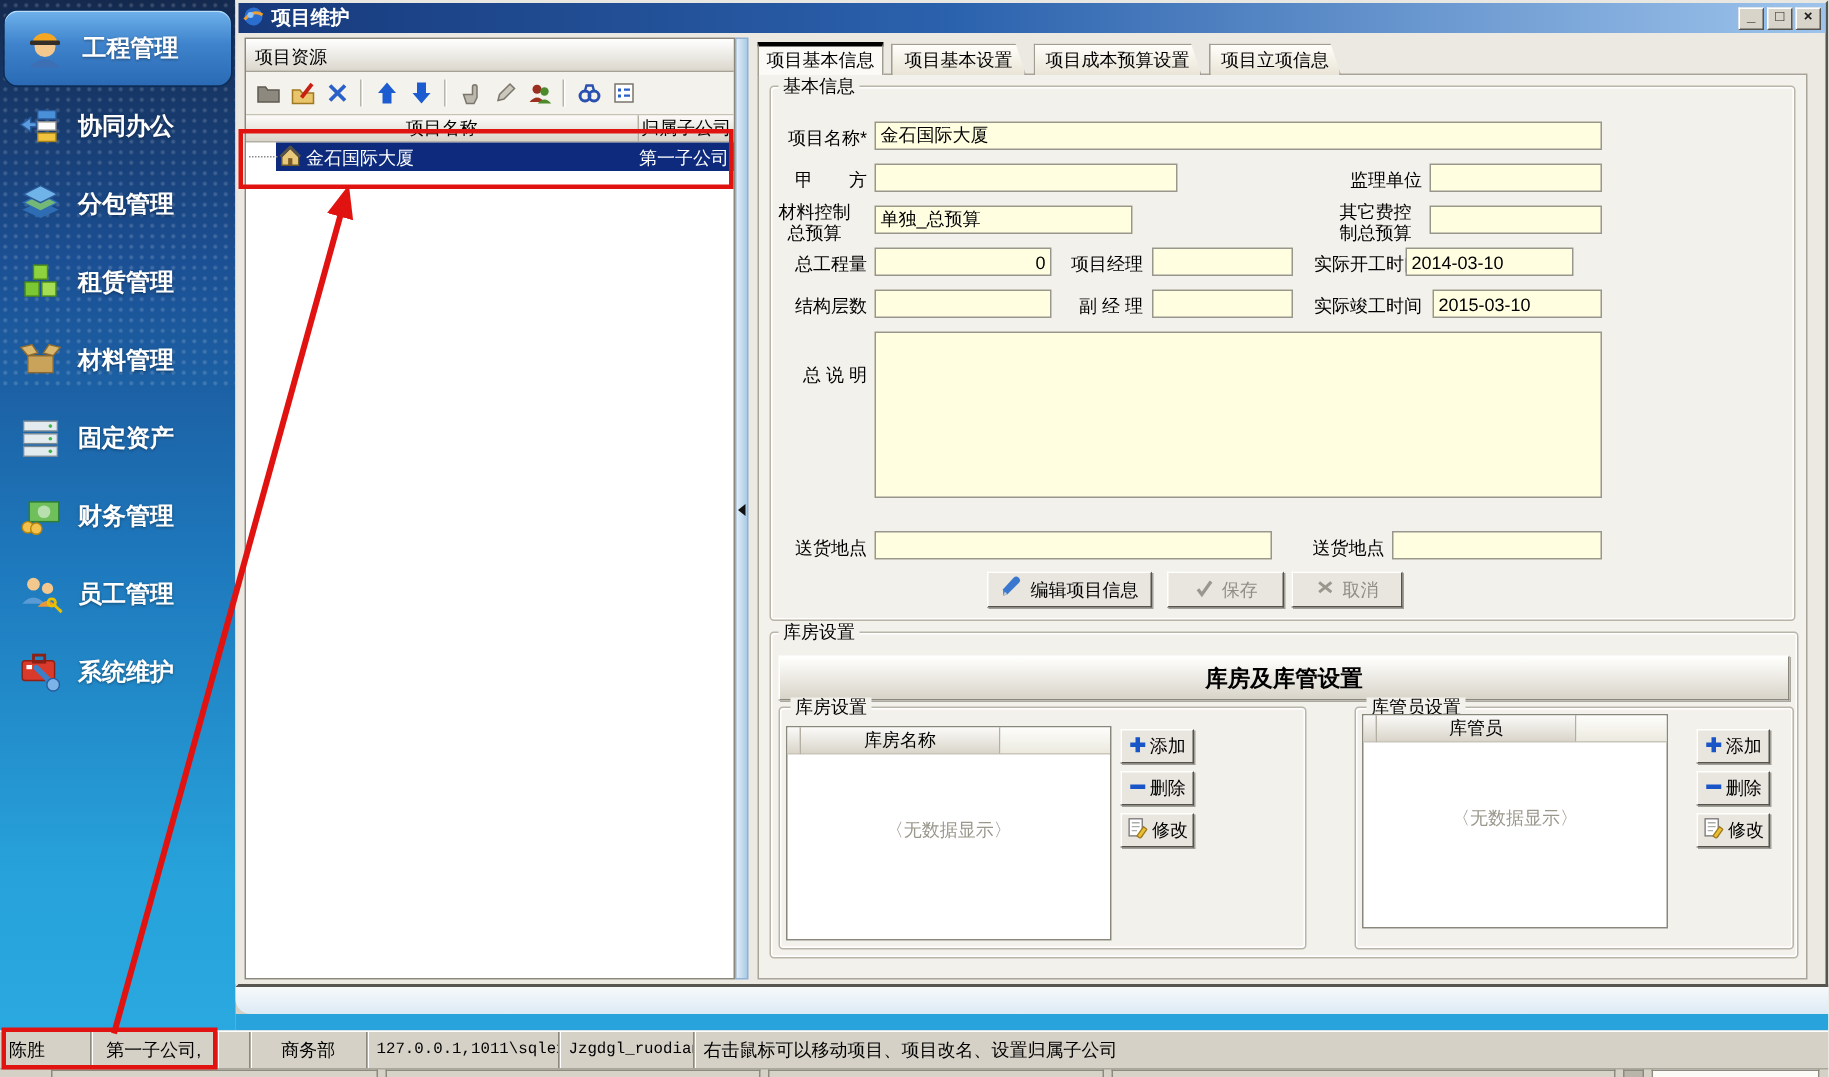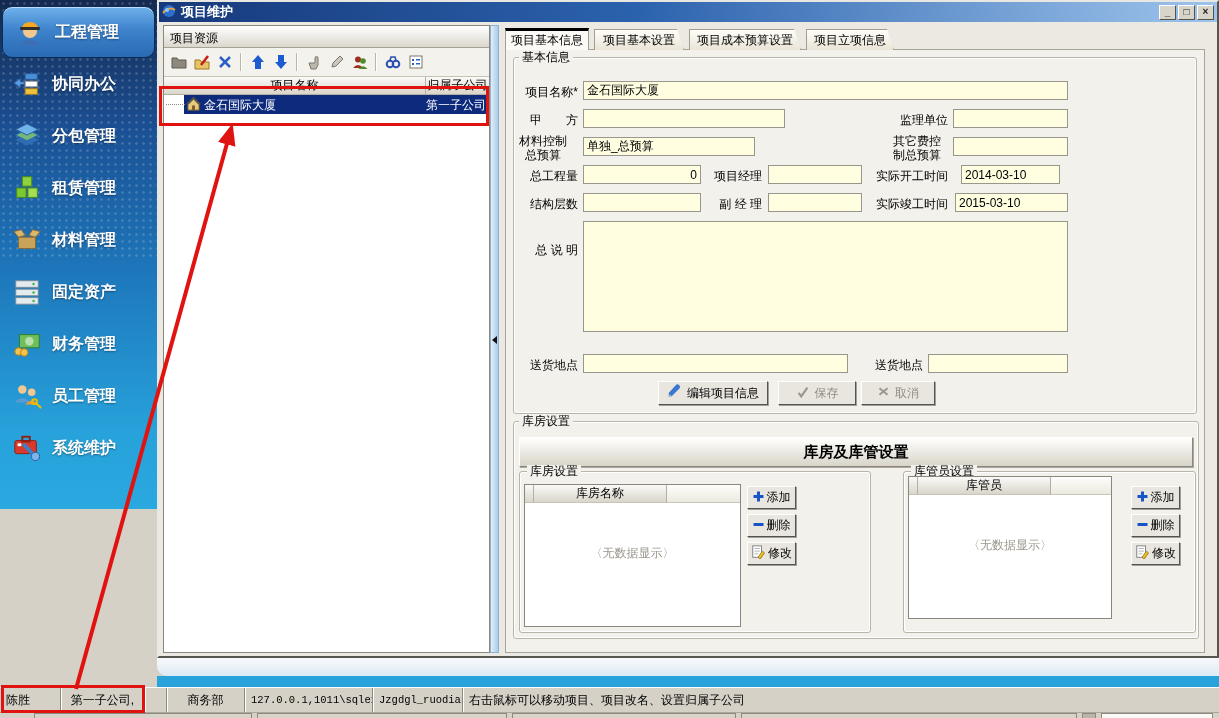--- a/index.html
+++ b/index.html
@@ -1,21 +1,21 @@
 <!DOCTYPE html>
 <html><head>
 <meta charset="utf-8">
 <style>
 *{margin:0;padding:0;box-sizing:border-box}
 html,body{width:1219px;height:718px;overflow:hidden}
 body{font-family:"Liberation Sans","DejaVu Sans",sans-serif;font-size:12px;color:#000}
 .app{position:relative;width:1219px;height:718px;background:#d5d1c7;overflow:hidden}
 .abs{position:absolute}
 
-.sidebar{left:0;top:0;width:157px;height:509px;background:linear-gradient(180deg,#14294e 0%,#1b4f93 25%,#1e79bd 55%,#27a2da 85%,#2aa8e0 100%);overflow:hidden}
+.sidebar{left:0;top:0;width:157px;height:687px;background:linear-gradient(180deg,#14294e 0%,#1b4f93 25%,#1e79bd 55%,#27a2da 85%,#2aa8e0 100%);overflow:hidden}
 .sidebar::before{content:"";position:absolute;left:0;top:0;right:0;height:260px;background-image:radial-gradient(rgba(255,255,255,.16) 1px,transparent 1.6px);background-size:7px 7px}
 .side-item{position:relative;height:52px;display:flex;align-items:center;padding-left:10px;gap:8px;color:#fff;font-size:16px;font-weight:bold;cursor:pointer;text-shadow:0 1px 2px rgba(0,0,0,.4)}
 .side-item.active{background:linear-gradient(180deg,#6fb2ec 0%,#3e83cc 45%,#2a6ab5 100%);border:1px solid #0d2c55;border-radius:10px;box-shadow:inset 0 1px 0 rgba(255,255,255,.55)}
 .side-ic{width:34px;height:34px;display:flex;align-items:center;justify-content:center;flex:0 0 34px}
 
 .window{left:157px;top:0;width:1062px;height:658px;background:#ece9e2;border:2px solid;border-color:#e9e7e1 #57554f #57554f #e9e7e1}
 .titlebar{left:159px;top:2px;width:1058px;height:20px;background:linear-gradient(90deg,#17397b 0%,#2b62ad 45%,#9ec4ec 100%);display:flex;align-items:center;padding:0 3px;gap:5px;z-index:2}
 .title-text{color:#fff;font-size:13px;font-weight:bold}
 .win-btns{margin-left:auto;display:flex;gap:2px}
 .wbtn2{width:17px;height:15px;background:#d8d4ca;border:1px solid;border-color:#fff #55534d #55534d #fff;font-size:10px;line-height:11px;text-align:center;font-weight:bold;color:#1c1c1c;cursor:pointer}
@@ -317,21 +317,21 @@
   <input class="tbox" style="left: 583px; top: 137px; width: 172px;" value="单独_总预算">
   <div class="flabel c" style="left:886px;top:134px;width:62px">其它费控
 制总预算</div>
   <input class="tbox" style="left: 953px; top: 137px; width: 115px;" value="">
 
   <div class="flabel r" style="left:508px;top:169px;width:70px">总工程量</div>
   <input class="tbox num" style="left: 583px; top: 165px; width: 118px;" value="0">
   <div class="flabel r" style="left:700px;top:169px;width:62px">项目经理</div>
   <input class="tbox" style="left: 768px; top: 165px; width: 94px;" value="">
   <div class="flabel r" style="left:872px;top:169px;width:76px">实际开工时间</div>
-  <input class="tbox" style="left: 961px; top: 165px; width: 99px;" value="2014-03-10">
+  <input class="tbox" style="left: 937px; top: 165px; width: 112px;" value="2014-03-10">
 
   <div class="flabel r" style="left:508px;top:197px;width:70px">结构层数</div>
   <input class="tbox" style="left: 583px; top: 193px; width: 118px;" value="">
   <div class="flabel r" style="left:700px;top:197px;width:62px">副 经 理</div>
   <input class="tbox" style="left: 768px; top: 193px; width: 94px;" value="">
   <div class="flabel r" style="left:872px;top:197px;width:76px">实际竣工时间</div>
   <input class="tbox" style="left: 955px; top: 193px; width: 113px;" value="2015-03-10">
 
   <div class="flabel r" style="left:508px;top:243px;width:70px">总 说 明</div>
   <textarea class="tbox" style="left: 583px; top: 221px; width: 485px; height: 111px;"></textarea>

